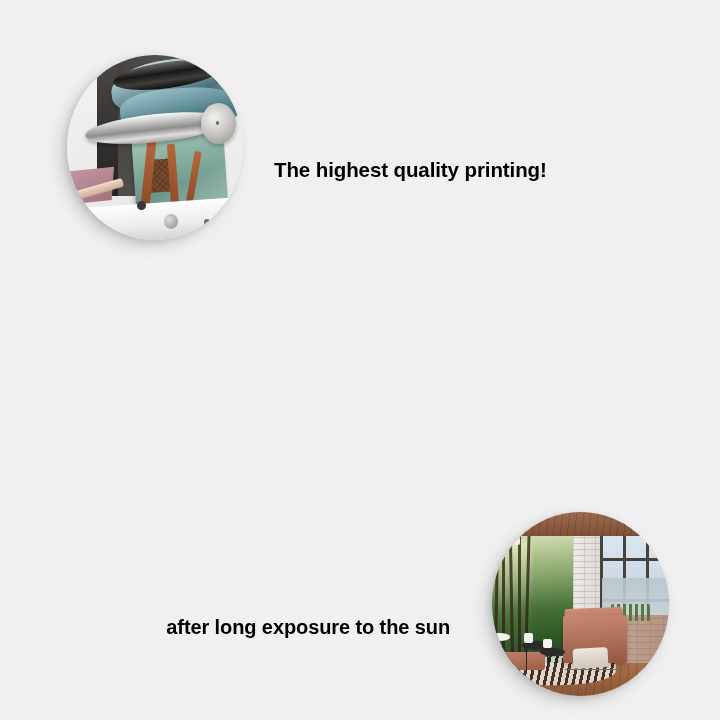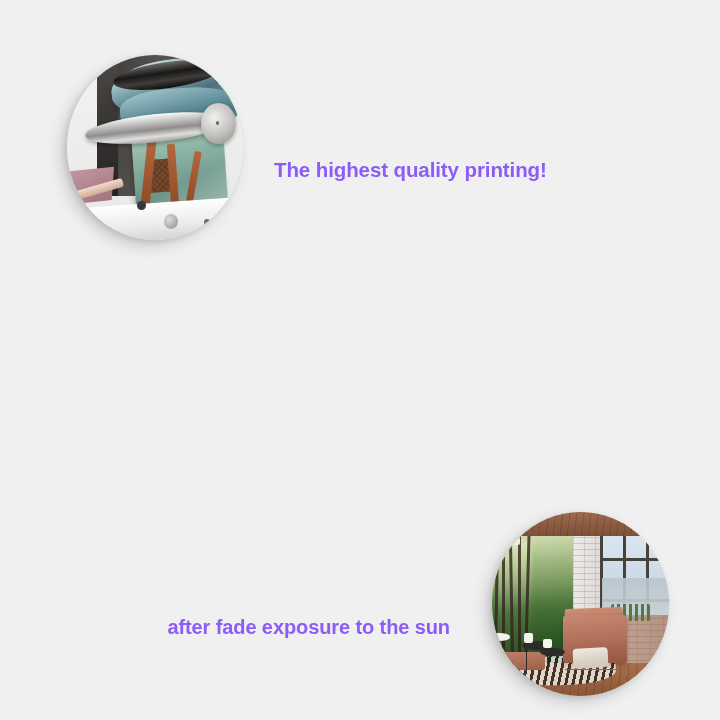--- a/index.html
+++ b/index.html
@@ -315,21 +315,21 @@
     background: #efece8; border-radius: 2px;
   }
   .lr-side {
     position: absolute; left: -2%; top: 66%; width: 12%; height: 4%;
     background: #f3f1ee; border-radius: 50%;
   }
 
   
   .caption {
     position: absolute;
-    color: #8b5cf6;
+    color: #000000;
     font-weight: bold;
     letter-spacing: -0.1px;
     line-height: 1.28;
     white-space: pre-line;
   }
 
   .cap-1 {
     left: 274px;
     top: 131px;
     font-size: 20.5px;
@@ -380,21 +380,21 @@
 
     <div class="caption cap-1">
       <span class="cap-line">The highest quality printing!</span>
     </div>
 
   </section>
 
   <section class="feature feature-2">
 
     <div class="caption cap-2">
-      <span class="cap-line">after fade exposure to the sun</span>
+      <span class="cap-line">after long exposure to the sun</span>
     </div>
 
     <div class="medallion m2">
       <div class="scene">
         <div class="lr-mural">
           <div class="sunray"></div>
           <div class="trunk t1"></div>
           <div class="trunk t2"></div>
           <div class="trunk t3"></div>
           <div class="trunk t4"></div>

